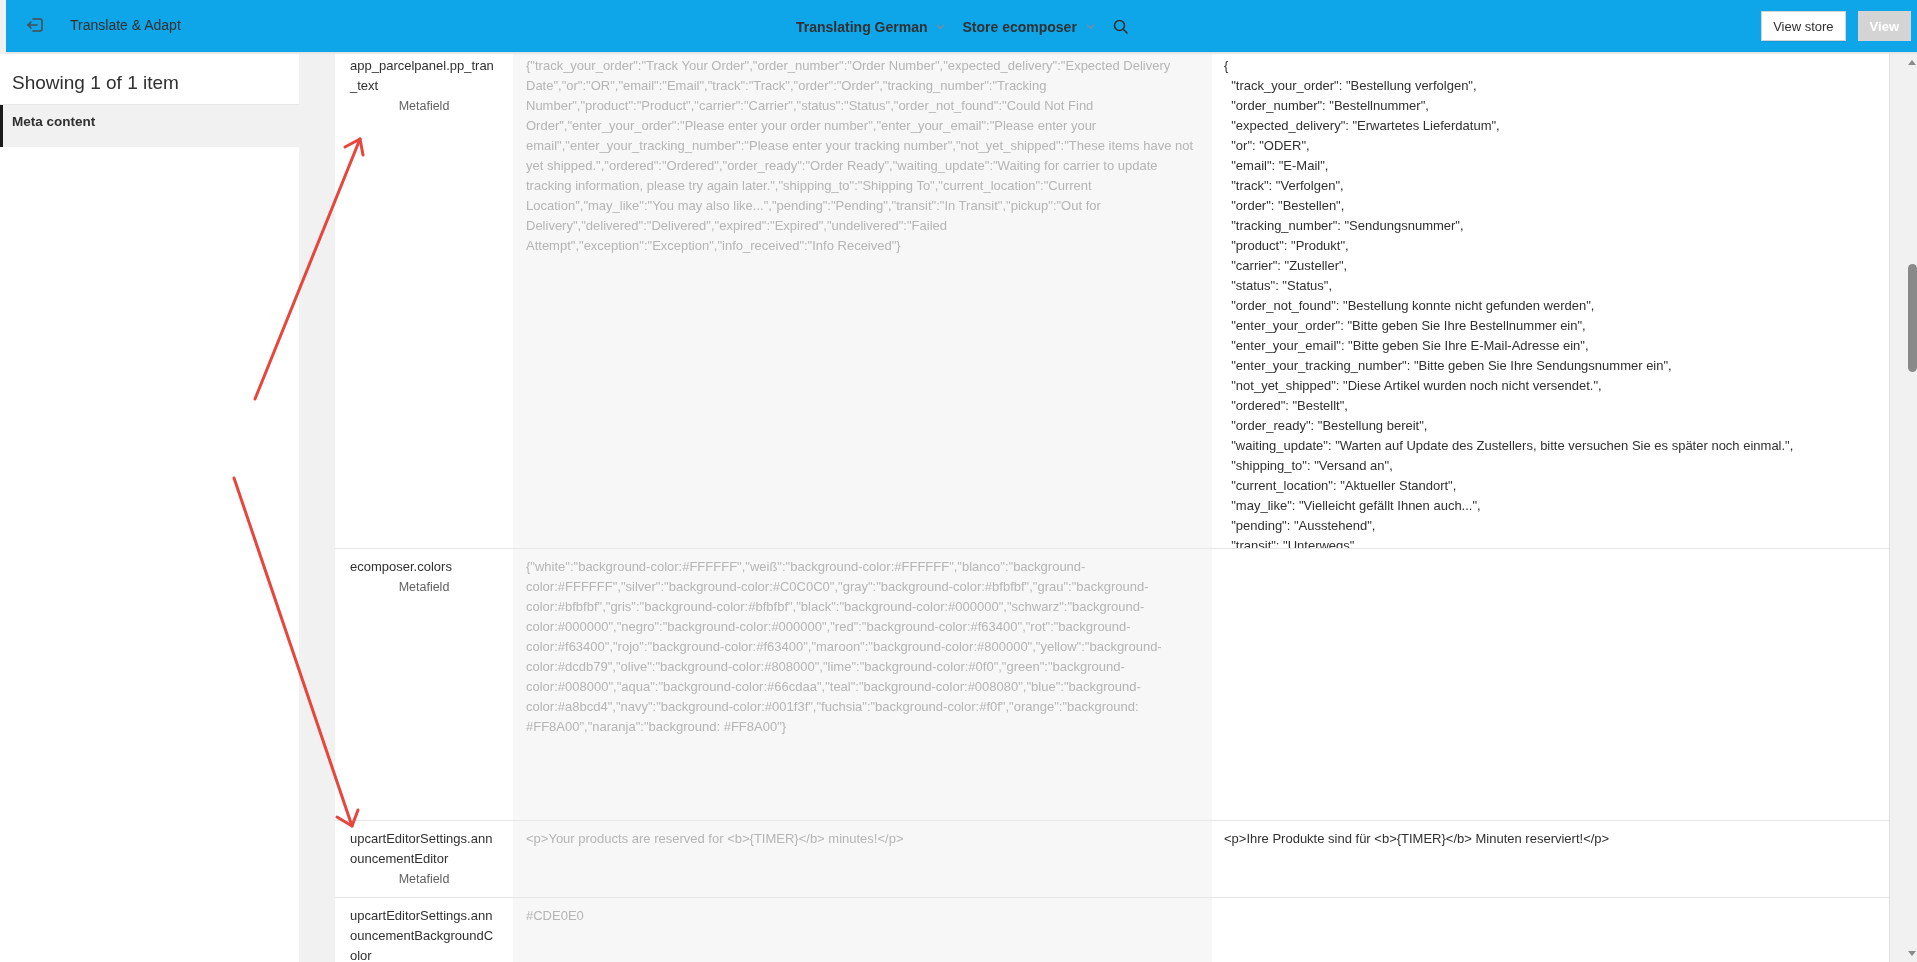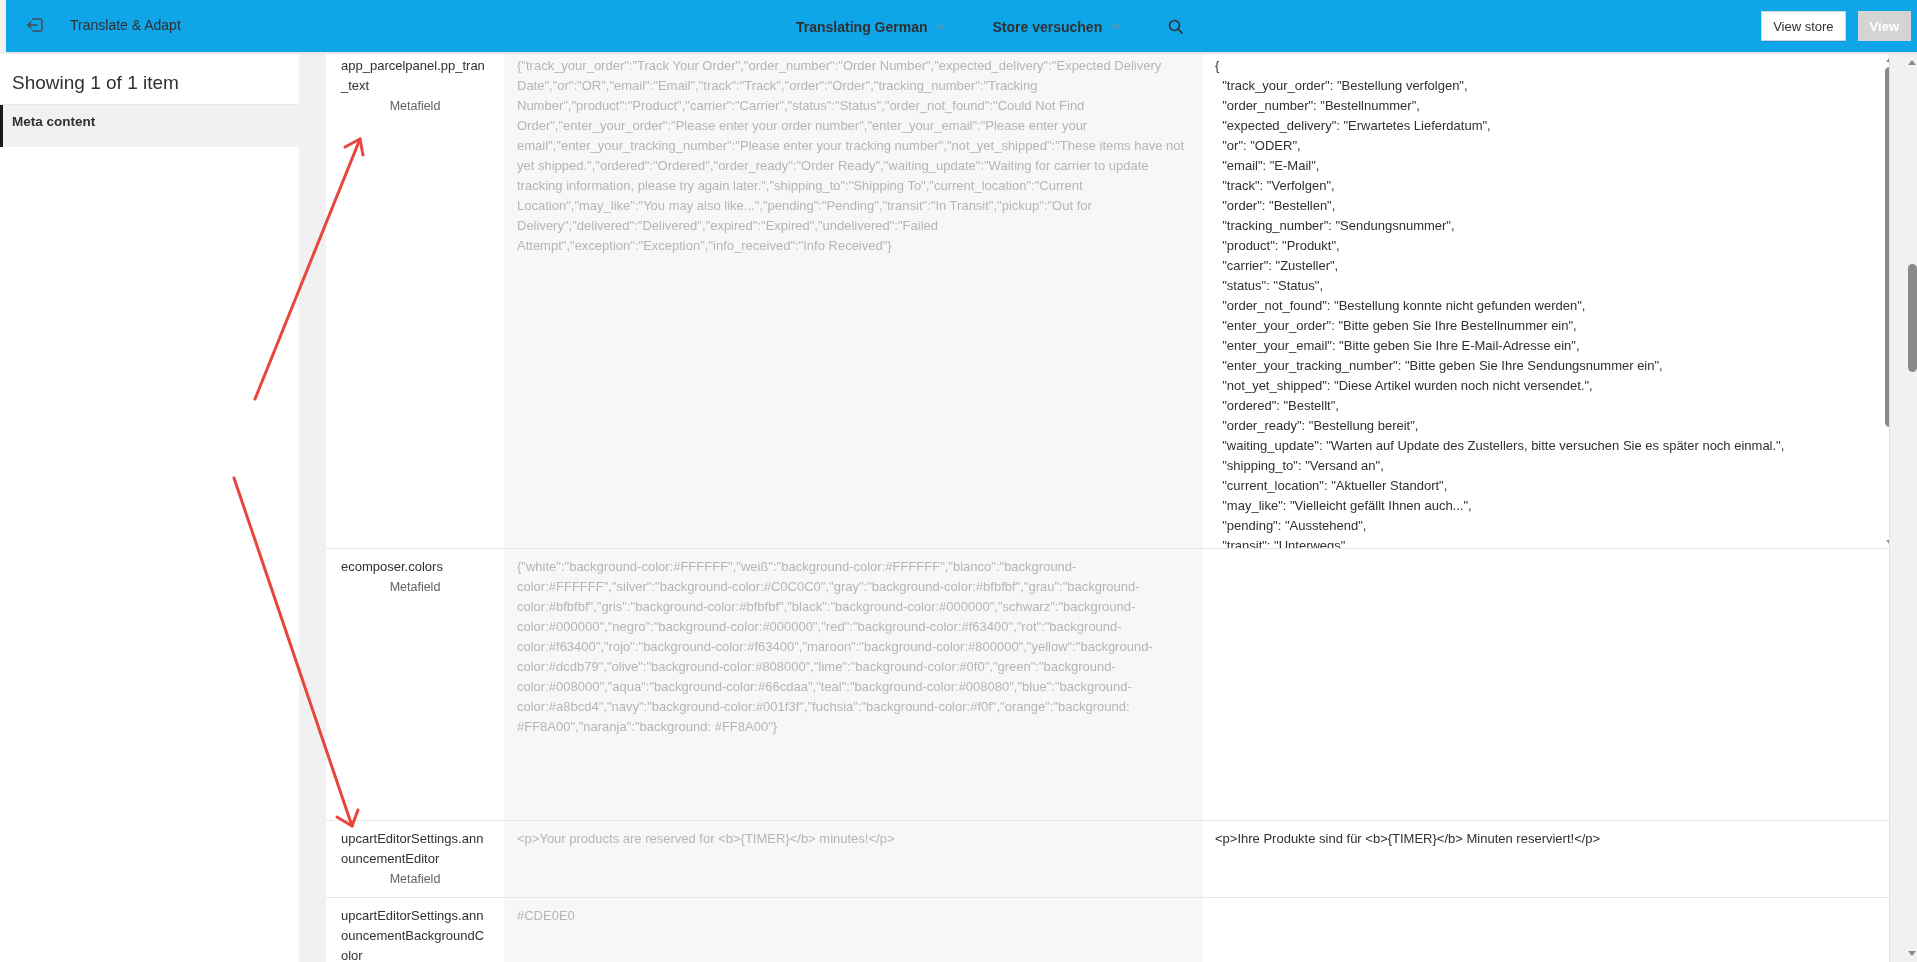--- a/index.html
+++ b/index.html
@@ -1,34 +1,34 @@
 <!DOCTYPE html>
 <html><head>
   <meta charset="utf-8">
   <style>
     * { box-sizing: border-box; margin: 0; padding: 0; }
     html, body { width: 1917px; height: 962px; overflow: hidden; background: #f1f1f1; font-family: "Liberation Sans", sans-serif; color: #303030; }
 
     .topbar { position: absolute; left: 6px; top: 0; width: 1917px; height: 53px; background: #0ea5e9; border-bottom: 1px solid #e3e3e3; box-shadow: 0 1px 2px rgba(0,0,0,0.05); z-index: 5; }
     .exit-btn { position: absolute; left: 18px; top: 14px; width: 22px; height: 22px; cursor: pointer; }
     .app-title { position: absolute; left: 64px; top: 17px; font-size: 14px; color: #303030; }
-    .center-controls { position: absolute; left: 790px; top: 0; height: 53px; display: flex; align-items: center; gap: 46px; }
+    .center-controls { position: absolute; left: 790px; top: 0; height: 53px; display: flex; align-items: center; gap: 16px; }
     .dropdown { display: flex; align-items: center; gap: 8px; font-size: 14px; font-weight: bold; color: #303030; cursor: pointer; }
     .dropdown svg { width: 11px; height: 11px; }
     .search-btn { width: 18px; height: 18px; cursor: pointer; }
     .right-controls { position: absolute; right: 12px; top: 11px; display: flex; gap: 12px; }
     .btn { height: 30px; padding: 0 11px; border-radius: 0; font-size: 13px; display: flex; align-items: center; cursor: pointer; }
     .btn-secondary { background: #fff; border: 1px solid #d4d4d4; color: #303030; box-shadow: 0 1px 0 rgba(0,0,0,0.06); }
     .btn-primary-disabled { background: #d4d4d4; color: #fff; font-weight: bold; border: none; padding: 0 12px; }
 
     .sidebar { position: absolute; left: 0; top: 54px; width: 299px; height: 908px; background: #fff; }
     .sidebar-count { height: 51px; padding: 18px 12px; font-size: 19px; color: #303030; border-bottom: 1px solid #e8e8e8; }
     .sidebar-item { height: 42px; background: #f1f1f1; border-left: 3px solid #1a1a1a; padding: 9px 9px; font-size: 13.5px; font-weight: bold; color: #303030; cursor: pointer; }
 
-    .table { position: absolute; left: 326px; top: 54px; width: 1572px; height: 908px; background: #fff; overflow: hidden; }
+    .table { position: absolute; left: 335px; top: 54px; width: 1572px; height: 908px; background: #fff; overflow: hidden; }
     .row { position: absolute; left: 0; width: 1572px; border-bottom: 1px solid #e6e6e6; display: flex; }
     .cell-key { width: 178px; padding: 2px 15px 0 15px; font-size: 13px; line-height: 20px; color: #303030; word-break: break-all; background: #fff; }
     .cell-key .sub { color: #616161; font-size: 12.5px; text-align: center; }
     .cell-source { width: 699px; background: #f7f7f7; padding: 2px 14px 0 13px; font-size: 13px; line-height: 20px; color: #b5b5b5; word-break: break-word; }
     .cell-trans { flex: 1; background: #fff; padding: 2px 12px 0 12px; font-size: 13px; line-height: 20px; color: #303030; position: relative; overflow: hidden; }
     .json-lines .l { white-space: pre; }
     .inner-scroll { position: absolute; right: 2px; top: 0; width: 12px; height: 100%; }
     .inner-scroll .up, .inner-scroll .down { position: absolute; left: 2px; width: 0; height: 0; border-left: 4px solid transparent; border-right: 4px solid transparent; }
     .inner-scroll .up { top: 3px; border-bottom: 5px solid #8a8a8a; }
     .inner-scroll .down { bottom: 3px; border-top: 5px solid #8a8a8a; }
@@ -55,21 +55,21 @@
   <span class="app-title">Translate &amp; Adapt</span>
 
   <div class="center-controls">
     <div class="dropdown">
       <span>Translating German</span>
       <svg viewBox="0 0 12 12" fill="none" stroke="#8a8a8a" stroke-width="1.3">
           <path d="M2 4 L6 8 L10 4"></path>
         </svg>
     </div>
     <div class="dropdown">
-      <span>Store versuchen</span>
+      <span>Store ecomposer</span>
       <svg viewBox="0 0 12 12" fill="none" stroke="#8a8a8a" stroke-width="1.3">
           <path d="M2 4 L6 8 L10 4"></path>
         </svg>
     </div>
     <span class="search-btn">
       <svg viewBox="0 0 18 18" width="18" height="18" fill="none" stroke="#303030" stroke-width="1.6" stroke-linecap="round">
           <circle cx="7.5" cy="7.5" r="5"></circle>
           <path d="M11.3 11.3 L15 15"></path>
         </svg>
     </span>

